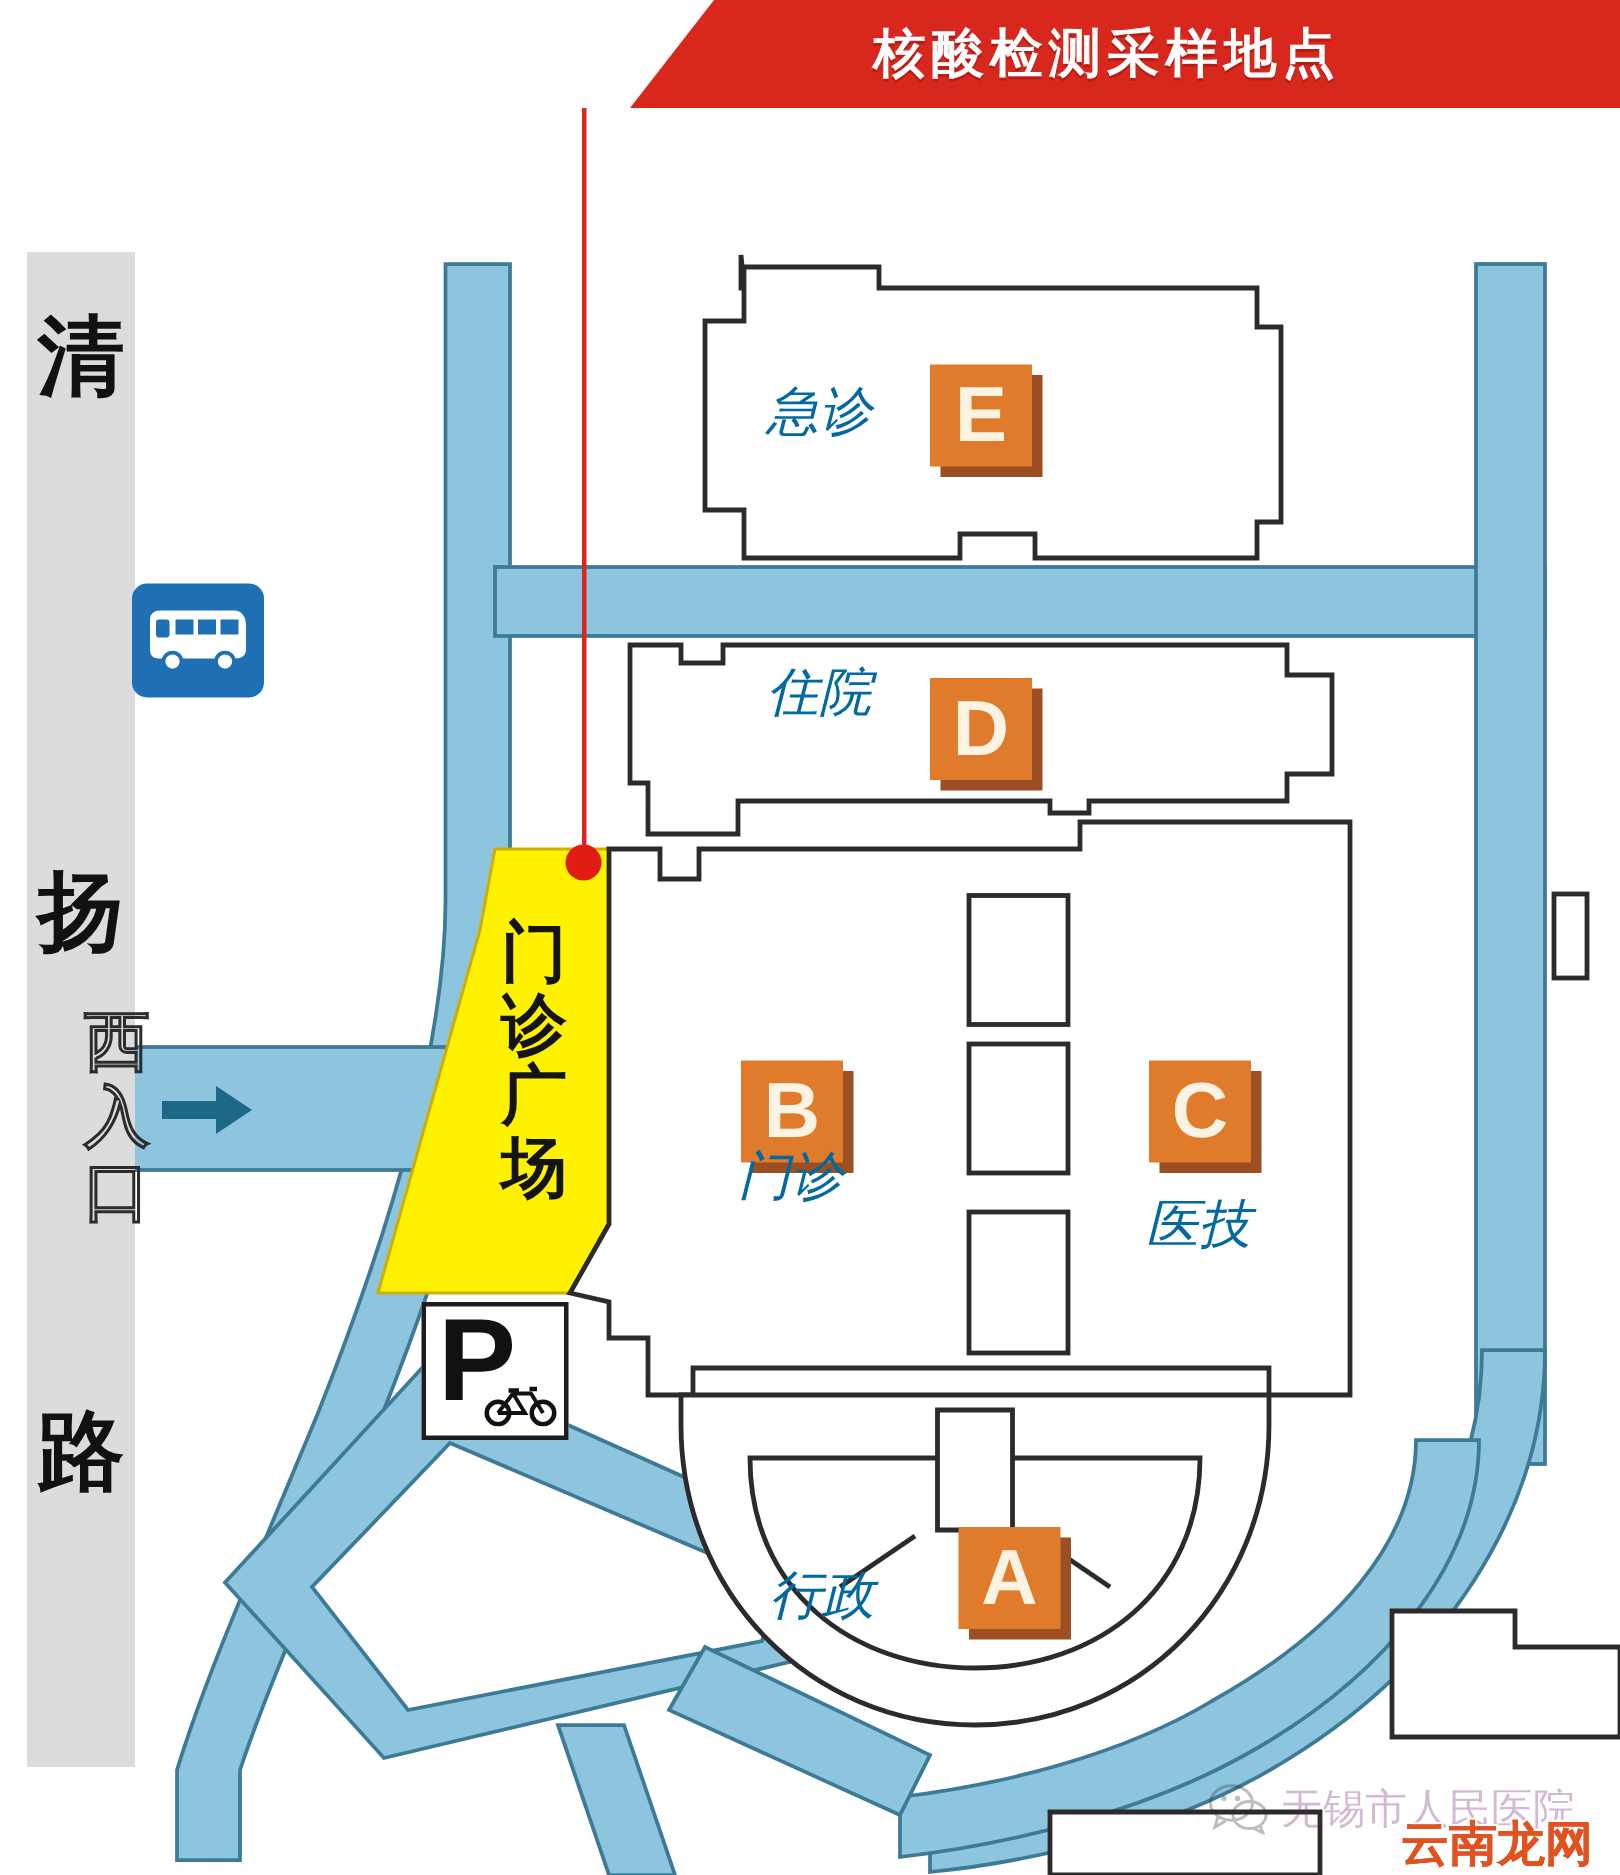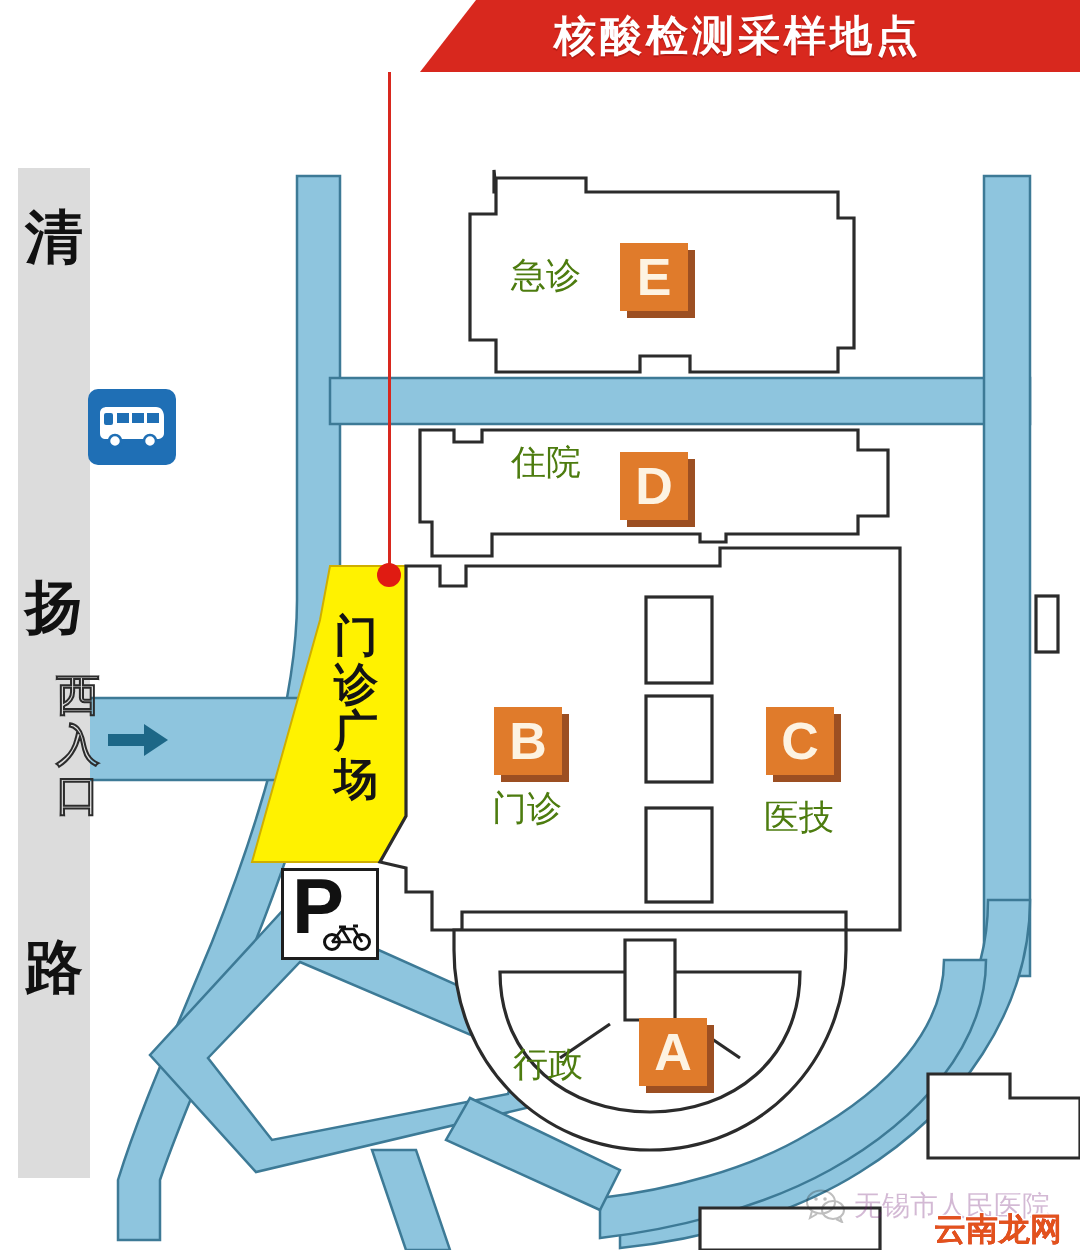--- a/index.html
+++ b/index.html
@@ -41,21 +41,21 @@
     background: #d8281e;
     clip-path: polygon(56px 0, 660px 0, 660px 72px, 0 72px);
   }
   .banner-title {
     position: absolute;
     left: 0; right: 24px; top: 0;
     height: 72px;
     line-height: 72px;
     text-align: center;
     color: #ffffff;
-    font-size: 42px;
+    font-size: 35px;
     font-weight: bold;
     letter-spacing: 4px;
     font-family: "DejaVu Sans", "Liberation Sans", sans-serif;
     text-shadow: 0 2px 0 rgba(120,10,5,0.35);
     white-space: nowrap;
   }
 
   
   .road-strip {
     position: absolute;
@@ -150,35 +150,36 @@
     color: #fdf3e2;
     font-size: 52px;
     font-weight: bold;
     font-family: "Liberation Sans", "DejaVu Sans", sans-serif;
     line-height: 68px;
     text-align: center;
   }
   .blabel {
     position: absolute;
     font-size: 35px;
-    color: #4d7c0f;
+    color: #0369a1;
     font-family: "DejaVu Sans", "Liberation Sans", sans-serif;
     white-space: nowrap;
     line-height: 1;
+    font-style: italic;
   }
 
   
   .badge-e { left: 620px; top: 243px; }
   .label-e { left: 511px; top: 258px; }
   
   .badge-d { left: 620px; top: 452px; }
   .label-d { left: 511px; top: 445px; }
   
   .badge-b { left: 494px; top: 707px; }
-  .label-b { left: 492px; top: 791px; }
+  .label-b { left: 492px; top: 768px; }
   
   .badge-c { left: 766px; top: 707px; }
   .label-c { left: 764px; top: 800px; }
   
   .badge-a { left: 639px; top: 1018px; }
   .label-a { left: 513px; top: 1031px; margin-top: 16px; }
 
   
   .plaza-label {
     position: absolute;

